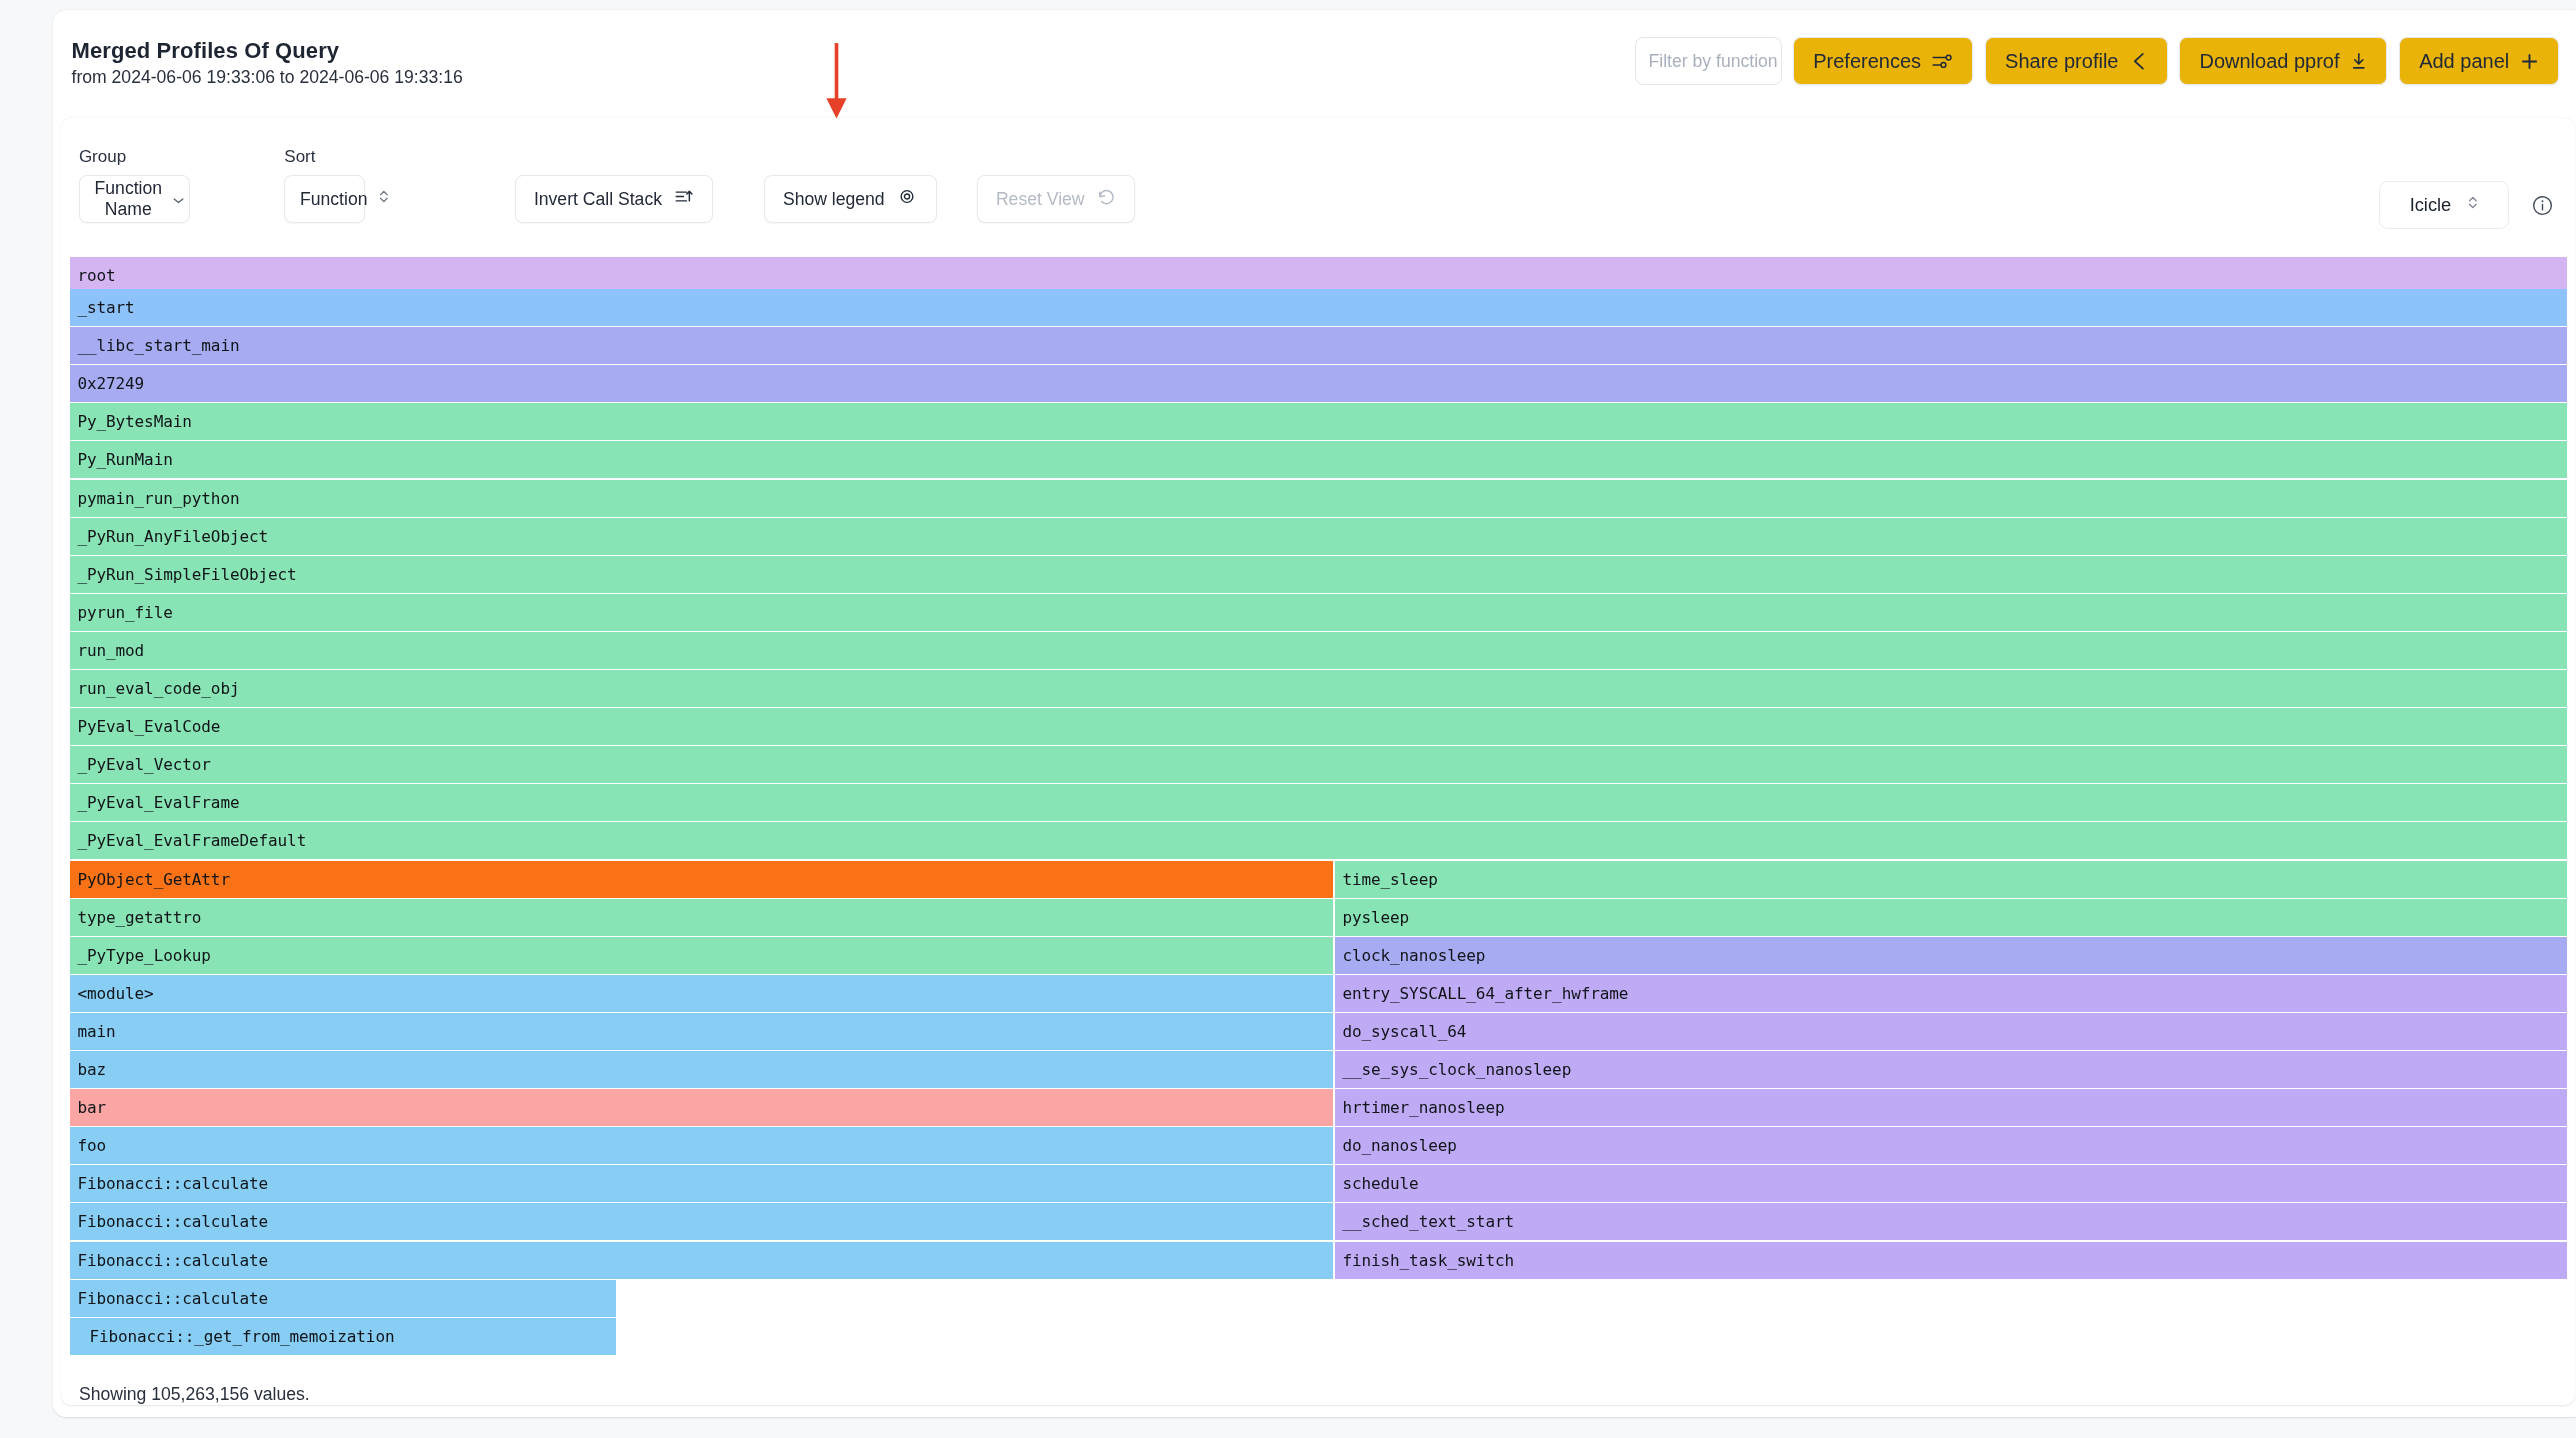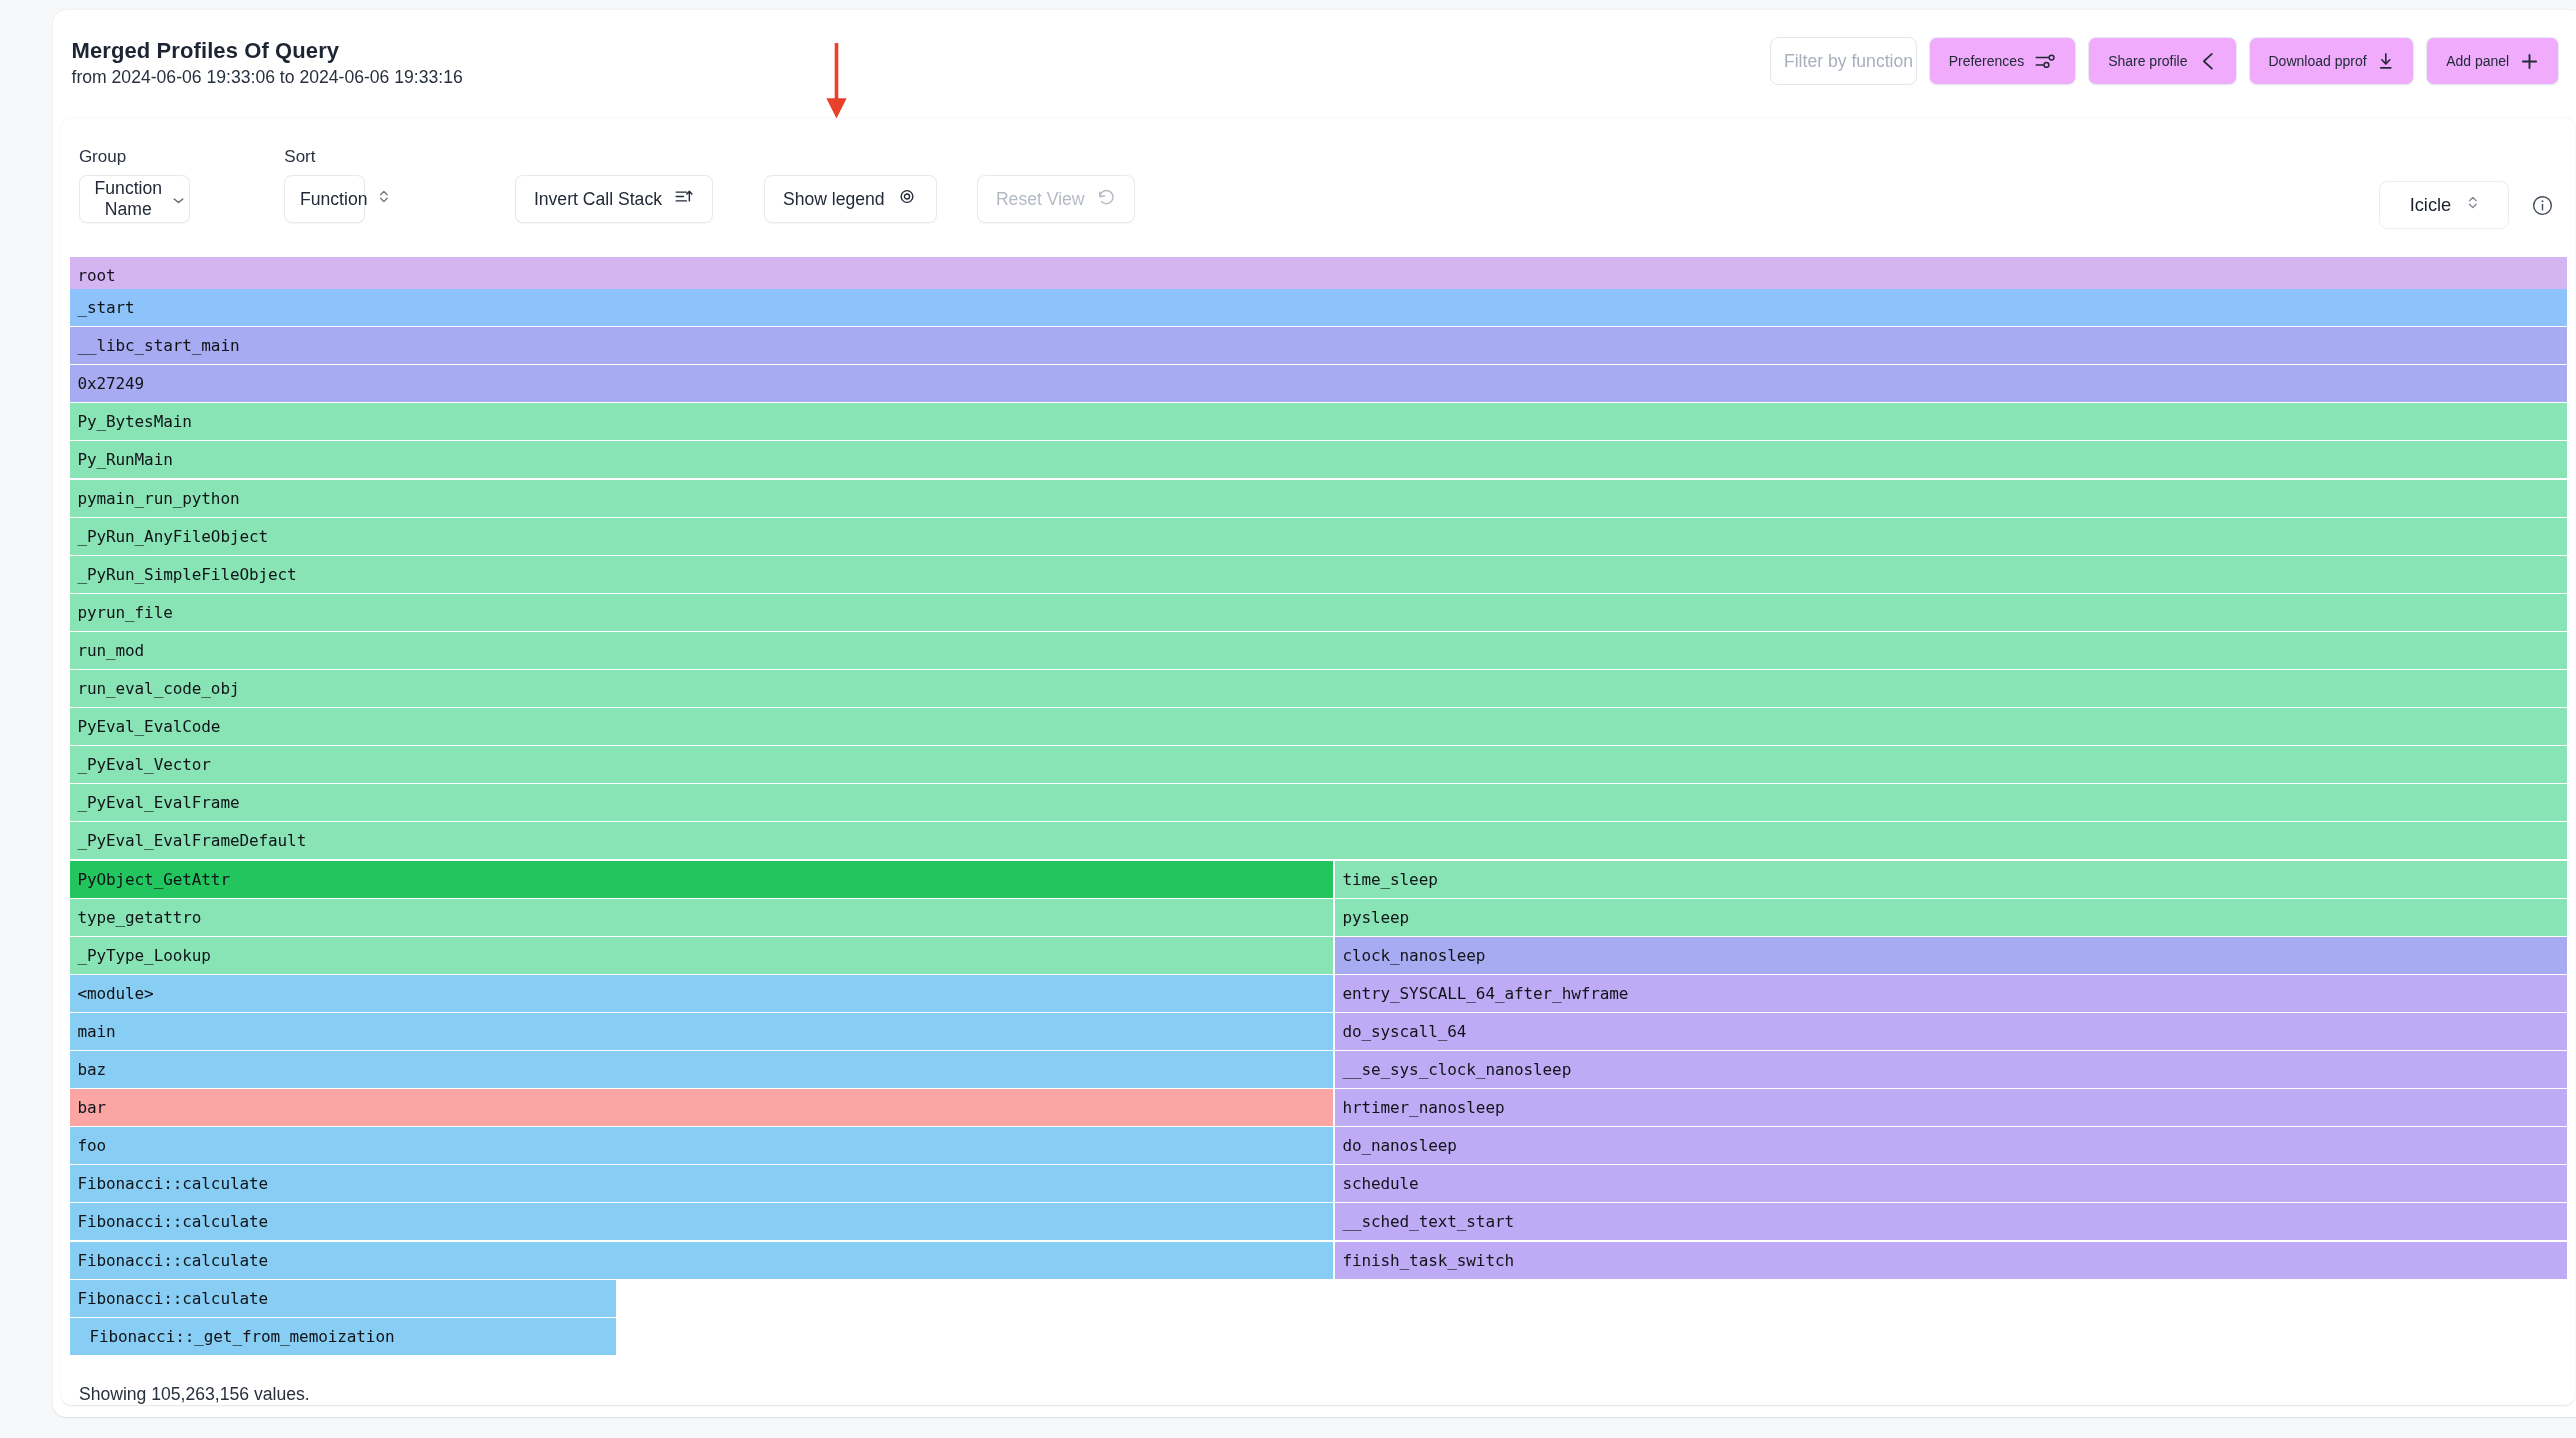--- a/index.html
+++ b/index.html
@@ -84,24 +84,24 @@
   }
   .filter-input::placeholder { color: #a9b0bd; }
 
   .btn {
     display: inline-flex;
     align-items: center;
     justify-content: center;
     gap: 10.3px;
     height: 48px;
     padding: 0 19px;
-    background: #f0abfc;
+    background: #eab308;
     border: 1.1px solid #e6e9ef;
     border-radius: 8px;
-    font-size: 14px;
+    font-size: 20px;
     color: #222a38;
     font-family: "Liberation Sans", sans-serif;
     cursor: pointer;
     white-space: nowrap;
     box-shadow: 0 0.7px 1.5px rgba(16,24,40,.04);
   }
   .btn .ic { display: inline-flex; align-items: center; }
 
   
   .graph-card {
@@ -487,21 +487,21 @@
             <div class="fnode" title="_PyEval_EvalFrame" style="left: 0px; width: 2497px; background: rgb(136, 227, 181);">
               <span>_PyEval_EvalFrame</span>
             </div>
           </div>
           <div class="frow" style="top: 571px;">
             <div class="fnode" title="_PyEval_EvalFrameDefault" style="left: 0px; width: 2497px; background: rgb(136, 227, 181);">
               <span>_PyEval_EvalFrameDefault</span>
             </div>
           </div>
           <div class="frow" style="top: 610px;">
-            <div class="fnode" title="PyObject_GetAttr" style="left: 0px; width: 1263px; background: #22c55e;">
+            <div class="fnode" title="PyObject_GetAttr" style="left: 0px; width: 1263px; background: #f97316;">
               <span>PyObject_GetAttr</span>
             </div>
             <div class="fnode" title="time_sleep" style="left: 1265px; width: 1232px; background: rgb(136, 227, 181);">
               <span>time_sleep</span>
             </div>
           </div>
           <div class="frow" style="top: 648px;">
             <div class="fnode" title="type_getattro" style="left: 0px; width: 1263px; background: rgb(136, 227, 181);">
               <span>type_getattro</span>
             </div>

